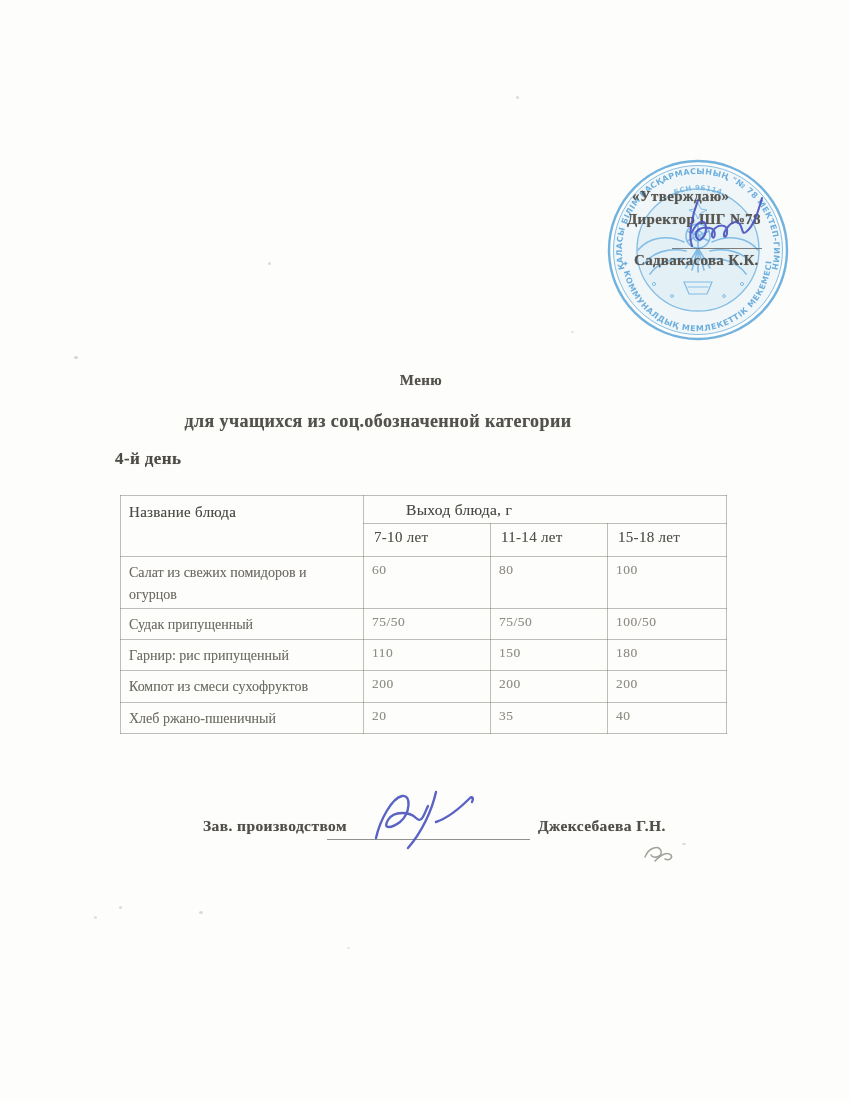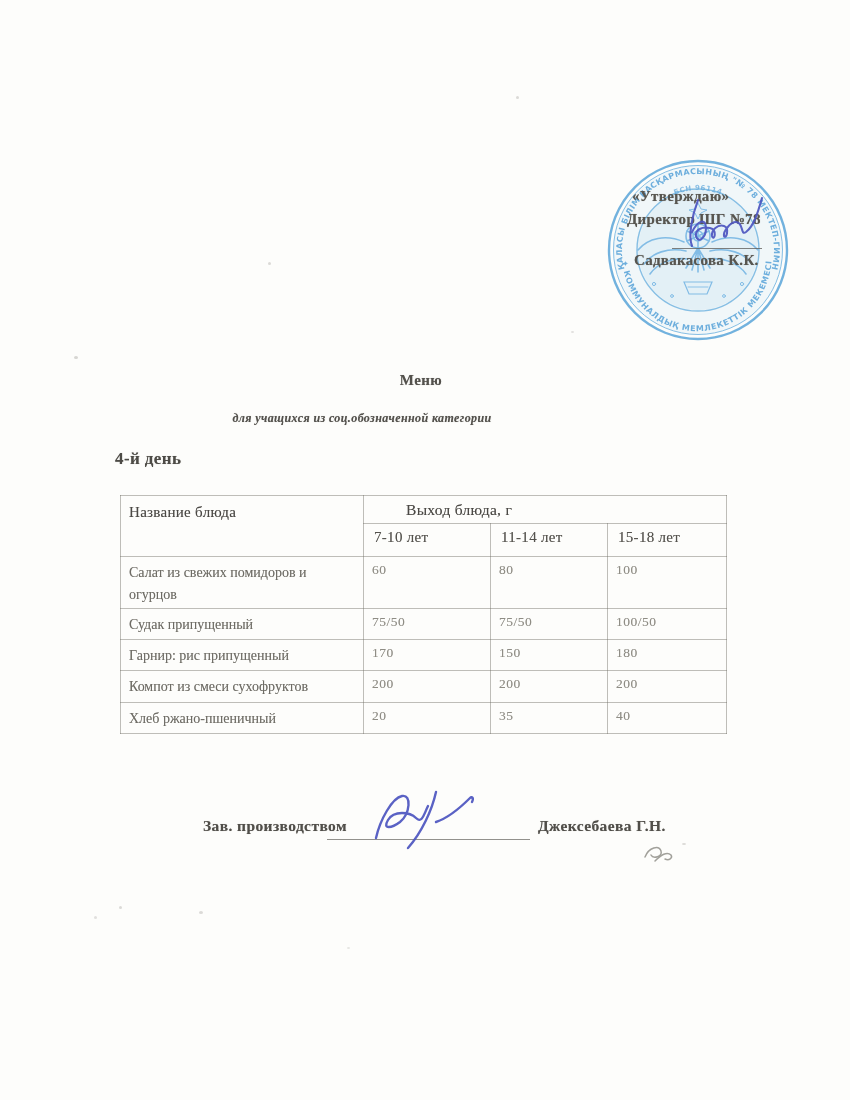--- a/index.html
+++ b/index.html
@@ -7,21 +7,21 @@
   .page{
     position:relative;width:850px;height:1100px;background:#fdfdfb;
     font-family:"Liberation Serif","DejaVu Serif",serif;color:#55534e;
   }
 
   
   .title-line{position:absolute;text-align:center;font-weight:bold;color:#53514c;
     letter-spacing:.4px;text-shadow:0 0 .7px rgba(90,88,84,.55);margin-top:36px;}
   .t1{left:321px;top:336px;width:200px;font-size:15px;}
   .t2{left:171px;top:356px;width:500px;font-size:15.5px;}
-  .t3{left:112px;top:375px;width:500px;font-size:12px;font-style:italic;}
+  .t3{left:128px;top:375px;width:500px;font-size:18px;}
   .t4{left:274px;top:392px;width:300px;font-size:21px;letter-spacing:.8px;}
 
   .day-heading{position:absolute;left:115px;top:449px;font-size:17px;font-weight:bold;
     color:#4d4b46;letter-spacing:.4px;text-shadow:0 0 .7px rgba(90,88,84,.5);}
 
   
   table.menu{position:absolute;left:120px;top:495px;width:606px;border-collapse:collapse;
     table-layout:fixed;}
   table.menu col.c1{width:243px;} table.menu col.c2{width:127px;}
   table.menu col.c3{width:117px;} table.menu col.c4{width:119px;}
@@ -154,21 +154,21 @@
       <td class="val">100</td>
     </tr>
     <tr class="r1">
       <td class="dish">Судак припущенный</td>
       <td class="val">75/50</td>
       <td class="val">75/50</td>
       <td class="val">100/50</td>
     </tr>
     <tr class="r2">
       <td class="dish">Гарнир: рис припущенный</td>
-      <td class="val">170</td>
+      <td class="val">110</td>
       <td class="val">150</td>
       <td class="val">180</td>
     </tr>
     <tr class="r3">
       <td class="dish">Компот из смеси сухофруктов</td>
       <td class="val">200</td>
       <td class="val">200</td>
       <td class="val">200</td>
     </tr>
     <tr class="r4">

